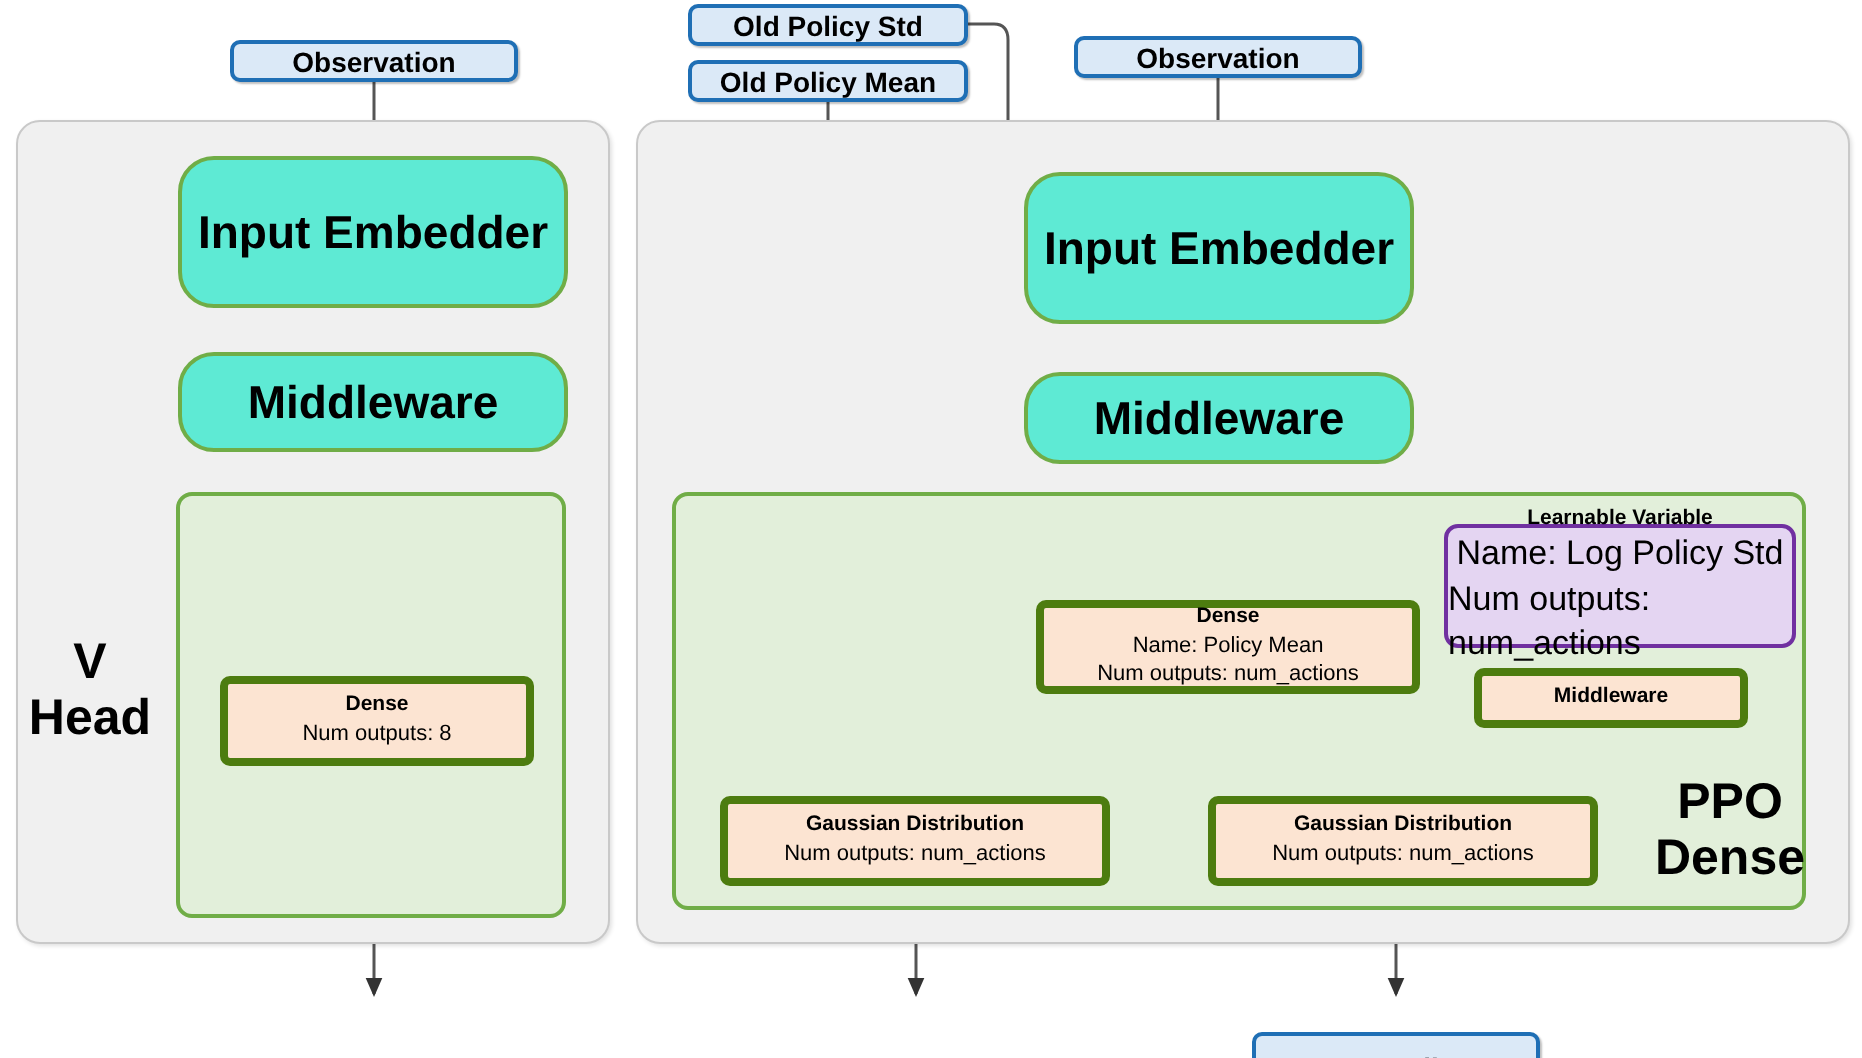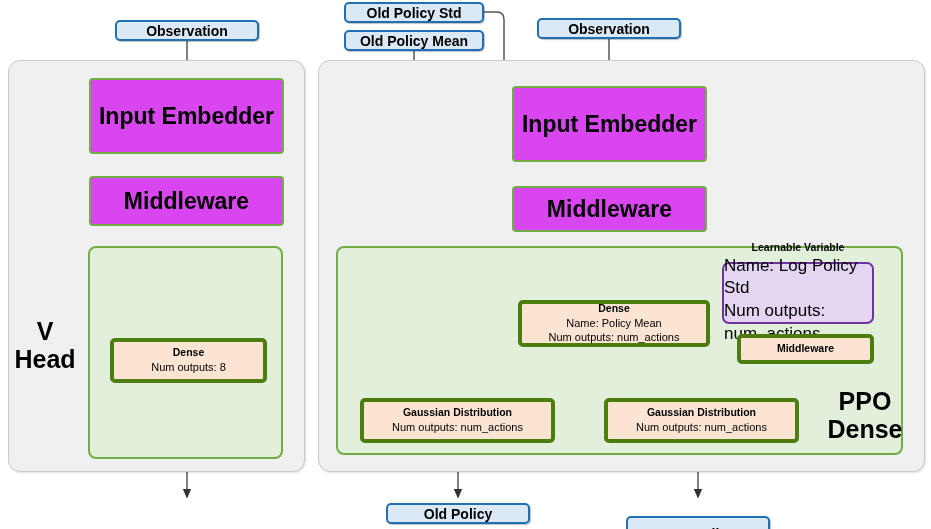--- a/index.html
+++ b/index.html
@@ -27,23 +27,23 @@
     box-shadow: 1px 1px 2px rgba(0,0,0,0.12);
   }
   
   .green-container {
     background: #e2efda;
     border: 2px solid #70ad47;
     border-radius: 8px;
   }
   
   .green-box {
-    background: #d946ef;
+    background: #5eead4;
     border: 2px solid #70ad47;
-    border-radius: 4px;
+    border-radius: 18px;
     display: flex;
     align-items: center;
     justify-content: center;
     color: #000;
     font-weight: bold;
   }
   
   .blue-box {
     background: #dbe9f7;
     border: 2px solid #1f6fb5;
@@ -187,42 +187,39 @@
   <div class="abs green-box" style="left:512px; top:186px; width:195px; height:46px; font-size:23px;">
     <span>Middleware</span>
   </div>
 
   <div class="abs orange-box" style="left:518px; top:300px; width:192px; height:47px;">
     <span class="ttl">Dense</span>
     <span class="sub">Name: Policy Mean</span>
     <span class="sub">Num outputs: num_actions</span>
   </div>
 
-  <div class="abs purple-box" style="left:722px; top:262px; width:152px; height:62px;">
+  <div class="abs purple-box" style="left:722px; top:262px; width:176px; height:62px;">
     <span class="ttl">Learnable Variable</span>
     <span class="sub">Name: Log Policy Std</span>
     <span class="sub">Num outputs: num_actions</span>
   </div>
 
   <div class="abs orange-box" style="left:737px; top:334px; width:137px; height:30px;">
     <span class="ttl">Middleware</span>
   </div>
 
   <div class="abs orange-box" style="left:360px; top:398px; width:195px; height:45px;">
     <span class="ttl">Gaussian Distribution</span>
     <span class="sub">Num outputs: num_actions</span>
   </div>
 
   <div class="abs orange-box" style="left:604px; top:398px; width:195px; height:45px;">
     <span class="ttl">Gaussian Distribution</span>
     <span class="sub">Num outputs: num_actions</span>
   </div>
 
 
-  <div class="abs blue-box" style="left:386px; top:503px; width:144px; height:21px;">
-    <span>Old Policy</span>
-  </div>
 
   <div class="abs blue-box" style="left:626px; top:516px; width:144px; height:35px;">
     <span>New Policy</span>
   </div>
 
 </div>
 
 </body></html>

